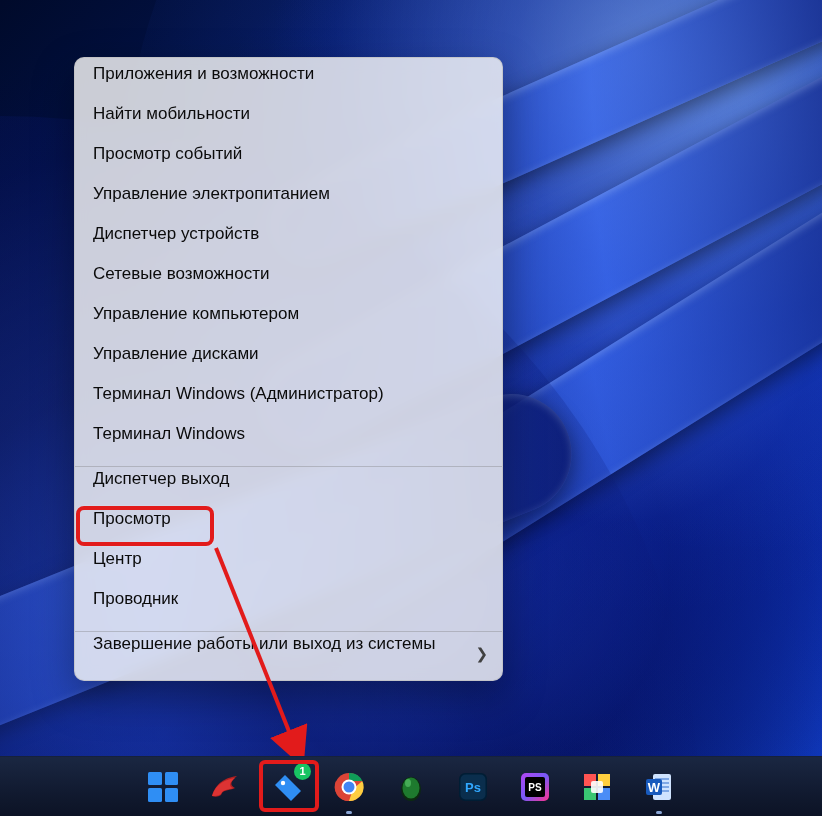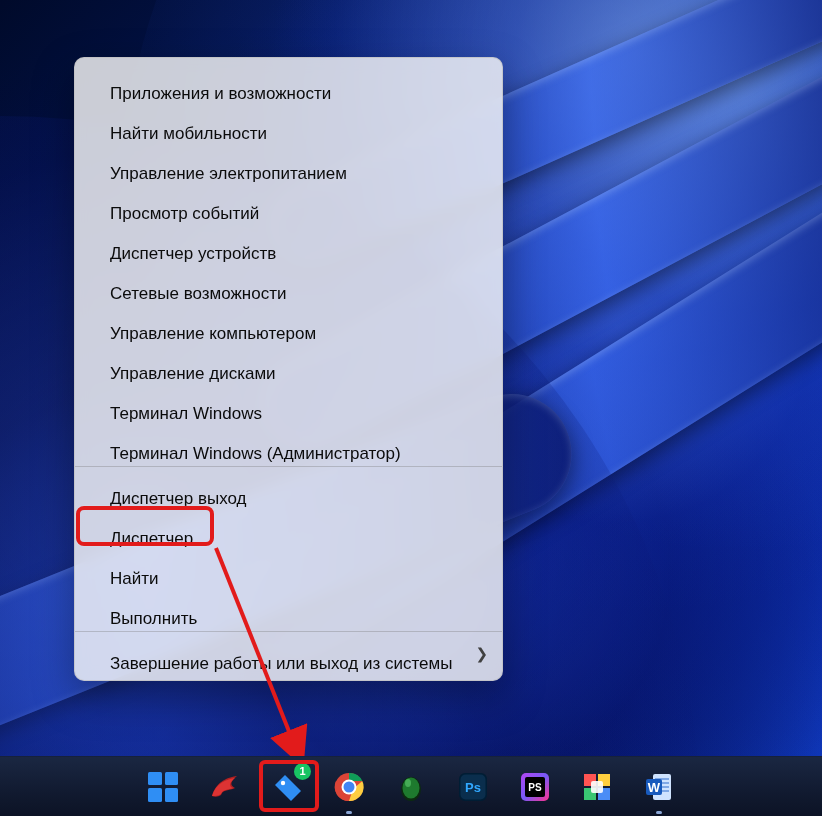--- a/index.html
+++ b/index.html
@@ -41,27 +41,26 @@
     width: 429px;
     background: rgba(248,248,248,0.82);
     backdrop-filter: blur(8px);
     border: 1px solid rgba(190,190,190,0.7);
     border-radius: 10px;
     box-shadow: 0 16px 40px rgba(0,0,0,0.35);
     padding: 6px 0;
   }
   .menu-item {
     position: relative;
-    display: flex; align-items: flex-end;
+    display: flex; align-items: flex-start;
     padding: 0 18px;
     height: 40px;
     font-size: 17px;
     color: #0b0b0b;
     cursor: default;
-    margin-left: 17px;
   }
   .menu-sep {
     height: 1px; margin: 2px 0;
     background: rgba(120,120,120,0.35);
   }
   .submenu-arrow {
     position:absolute; right:14px; top:50%; transform:translateY(-50%);
     color:#404040; font-size:15px;
   }
 
@@ -131,57 +130,57 @@
 </div>
 
 <div class="context-menu">
   <div class="menu-item">
       <span>Приложения и возможности</span>
     </div>
   <div class="menu-item">
       <span>Найти мобильности</span>
     </div>
   <div class="menu-item">
+      <span>Просмотр событий</span>
+    </div>
+  <div class="menu-item">
       <span>Управление электропитанием</span>
     </div>
   <div class="menu-item">
-      <span>Просмотр событий</span>
-    </div>
-  <div class="menu-item">
       <span>Диспетчер устройств</span>
     </div>
   <div class="menu-item">
       <span>Сетевые возможности</span>
     </div>
   <div class="menu-item">
       <span>Управление компьютером</span>
     </div>
   <div class="menu-item">
       <span>Управление дисками</span>
     </div>
   <div class="menu-item">
+      <span>Терминал Windows (Администратор)</span>
+    </div>
+  <div class="menu-item">
       <span>Терминал Windows</span>
     </div>
-  <div class="menu-item">
-      <span>Терминал Windows (Администратор)</span>
-    </div>
 
   <div class="menu-sep"></div>
 
   <div class="menu-item">
       <span>Диспетчер выход</span>
     </div>
   <div class="menu-item">
-      <span>Диспетчер</span>
-    </div>
-  <div class="menu-item">
-      <span>Найти</span>
-    </div>
-  <div class="menu-item">
-      <span>Выполнить</span>
+      <span>Просмотр</span>
+    </div>
+  <div class="menu-item">
+      <span>Центр</span>
+    </div>
+  <div class="menu-item">
+      <span>Проводник</span>
     </div>
 
   <div class="menu-sep"></div>
 
   <div class="menu-item">
     <span>Завершение работы или выход из системы</span>
     <span class="submenu-arrow">❯</span>
   </div>
 </div>
 

